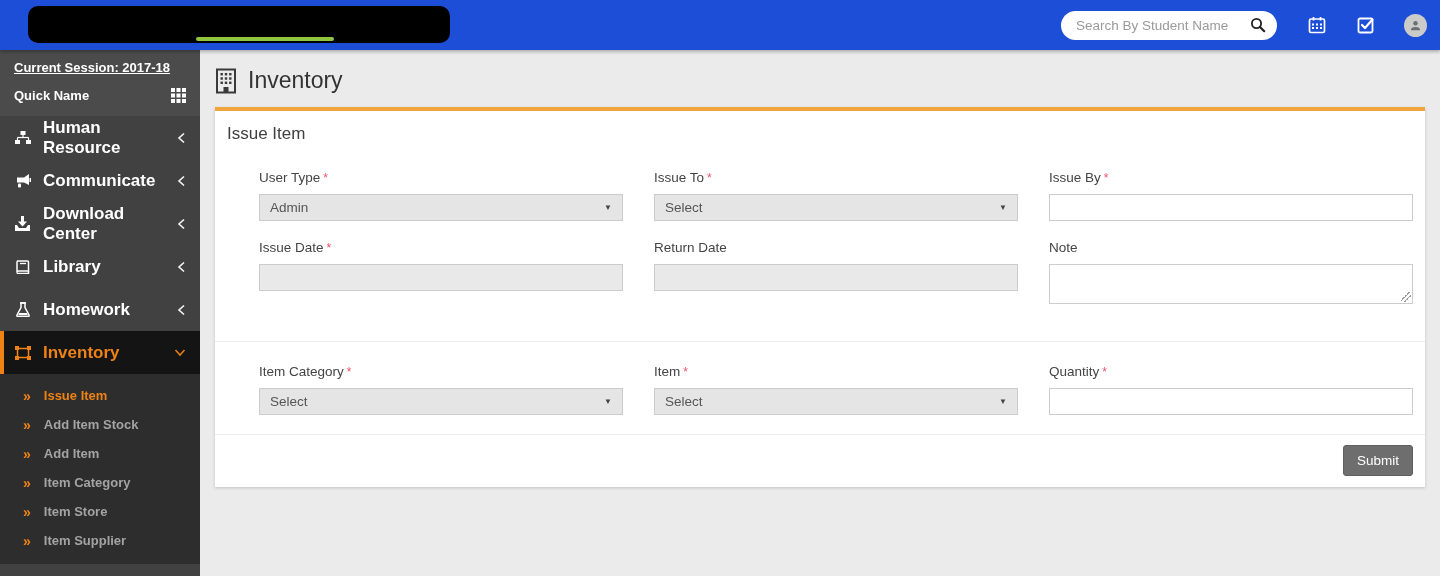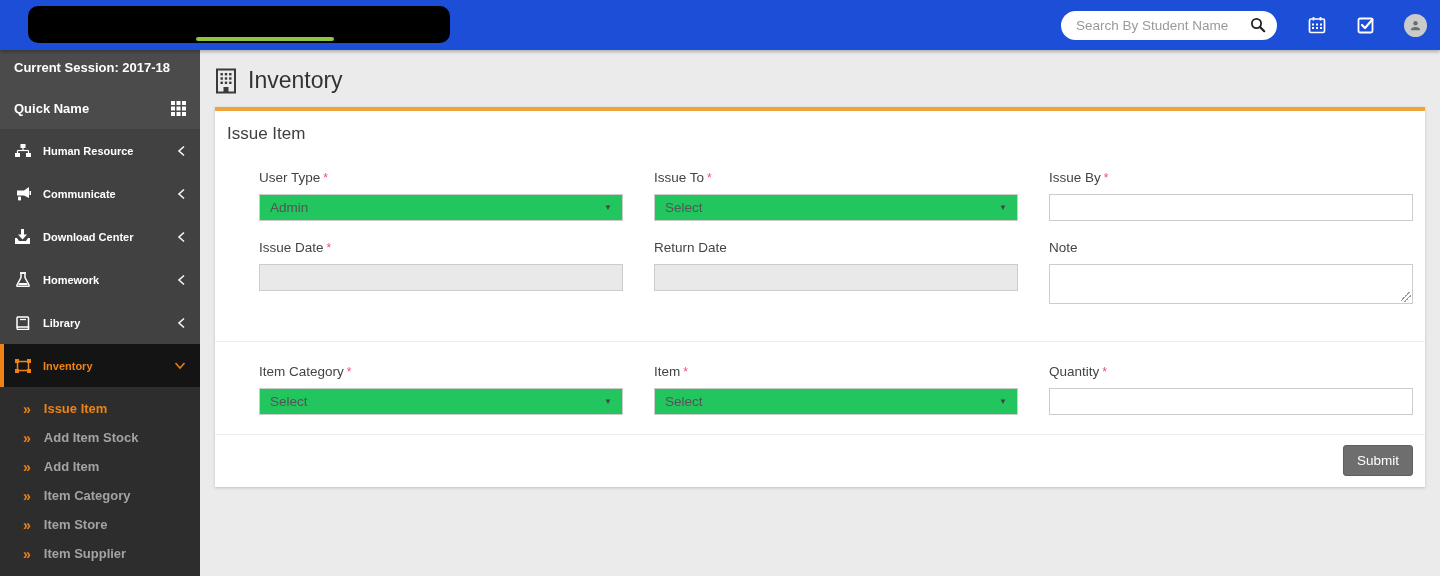--- a/index.html
+++ b/index.html
@@ -12,44 +12,44 @@
   .topbar-right { margin-left:auto; display:flex; align-items:center; padding-right:13px; }
   .searchbox { width:216px; height:29px; background:#fff; border-radius:15px; display:flex; align-items:center; padding:0 11px 0 15px; }
   .searchbox input { border:0; outline:0; flex:1; min-width:0; font-size:13.5px; color:#555; background:transparent; font-family:"Liberation Sans", sans-serif; }
   .searchbox input::placeholder { color:#9a9a9a; }
   .top-icon { margin-left:31px; color:#fff; display:flex; align-items:center; cursor:pointer; }
   .avatar { width:23px; height:23px; border-radius:50%; background:#cbcbc9; margin-left:29px; display:flex; align-items:center; justify-content:center; overflow:hidden; cursor:pointer; }
 
   
   .sidebar { position:absolute; left:0; top:50px; width:200px; height:526px; background:#414141; color:#fff; z-index:4; }
   .session-block { background:#4b4b4b; padding:10px 14px 13px 14px; font-size:13px; font-weight:bold; line-height:1.2; }
-  .session-line1 { margin-bottom:25px; }
+  .session-line1 { margin-bottom:12px;text-decoration:underline; }
   .session-line2 { display:flex; align-items:center; justify-content:space-between; cursor:pointer; }
-  .menu-item { display:flex; align-items:center; height:43px; padding:0 14px; font-size:11px; font-weight:bold; cursor:pointer; color:#fff; }
+  .menu-item { display:flex; align-items:center; height:43px; padding:0 14px; font-size:17px; font-weight:bold; cursor:pointer; color:#fff; }
   .menu-icon { width:17px; margin-right:12px; display:flex; justify-content:center; align-items:center; }
   .menu-label { flex:1; }
   .chev { display:flex; align-items:center; opacity:.95; }
   .menu-item.active { background:#141414; border-left:4px solid #ef8214; padding-left:10px; color:#ef8214; }
   .submenu { background:#2d2d2d; padding:7px 0 9px 0; }
   .submenu-item { display:flex; align-items:center; height:29px; padding-left:23px; font-size:13px; font-weight:bold; color:#a3a3a3; cursor:pointer; }
   .submenu-caret { color:#ef8214; font-size:14px; margin-right:13px; line-height:1; }
   .submenu-caret::before { content:"\00BB"; }
   .submenu-item.active { color:#ef8214; }
 
   
   .main { position:absolute; left:200px; top:50px; width:1240px; height:526px; background:#ebebeb; padding:17px 15px 0 15px; overflow:hidden; }
   .page-title { display:flex; align-items:center; gap:11px; font-size:23px; color:#333; }
   .card { margin-top:13px; background:#fff; border-top:4px solid #f0a43c; box-shadow:0 1px 3px rgba(0,0,0,.18); }
   .card-header { padding:13px 12px 12px 12px; font-size:17px; color:#404040; }
   .form-section { padding:14px 12px 0 12px; }
   .grid3 { display:grid; grid-template-columns:repeat(3,1fr); column-gap:31px;margin-left:32px; }
   .field { display:flex; flex-direction:column; }
   .flabel { font-size:13.5px; color:#444; margin-bottom:9px; }
   .req { color:#f0506e; margin-left:3px; font-size:12px; }
-  .ctl-select { height:27px; border:1px solid #ccc; background:#22c55e; display:flex; align-items:center; justify-content:space-between; padding:0 10px; font-size:13.5px; color:#555; cursor:pointer; }
+  .ctl-select { height:27px; border:1px solid #ccc; background:#e5e5e5; display:flex; align-items:center; justify-content:space-between; padding:0 10px; font-size:13.5px; color:#555; cursor:pointer; }
   .sel-caret { font-size:8px; color:#444; }
   .sel-caret::before { content:"\25BC"; }
   input.ctl-text { width:100%; height:27px; border:1px solid #ccc; padding:0 10px; font-size:13.5px; color:#555; outline:none; background:#fff; font-family:"Liberation Sans", sans-serif; }
   input.ctl-text.disabled { background:#e9e9e9; }
   .ta-wrap { position:relative; }
   textarea.ctl-ta { width:100%; height:40px; border:1px solid #ccc; padding:4px 10px; font-size:13.5px; color:#555; outline:none; resize:none; font-family:"Liberation Sans", sans-serif; display:block; }
   .ta-wrap::after { content:""; position:absolute; right:2px; bottom:2px; width:10px; height:10px; pointer-events:none;
     background:linear-gradient(135deg, transparent 40%, #999 40%, #999 48%, transparent 48%, transparent 62%, #999 62%, #999 70%, transparent 70%); }
   .row-gap { margin-bottom:19px; }
   .section-divider { height:1px; background:#ededed; margin-top:37px; }
@@ -172,43 +172,43 @@
     <span class="menu-label">Download Center</span>
     <span class="chev">
       <svg width="9" height="12" viewBox="0 0 9 12">
           <polyline points="7,1.5 2,6 7,10.5" fill="none" stroke="#fff" stroke-width="1.6"></polyline>
         </svg>
     </span>
   </div>
 
   <div class="menu-item">
     <span class="menu-icon">
+      <svg width="15" height="14" viewBox="0 0 15 14">
+          <path d="M2 1 L12.5 1 Q13.5 1 13.5 2 L13.5 11 L3.5 11 Q2 11 2 12.2 L2 2 Q2 1 3 1 Z" fill="none" stroke="#fff" stroke-width="1.5"></path>
+          <path d="M2 12.2 Q2 13.5 3.5 13.5 L13.5 13.5 L13.5 11" fill="none" stroke="#fff" stroke-width="1.5"></path>
+          <line x1="5" y1="3.5" x2="11" y2="3.5" stroke="#fff" stroke-width="1.3"></line>
+        </svg>
+    </span>
+    <span class="menu-label">Library</span>
+    <span class="chev">
+      <svg width="9" height="12" viewBox="0 0 9 12">
+          <polyline points="7,1.5 2,6 7,10.5" fill="none" stroke="#fff" stroke-width="1.6"></polyline>
+        </svg>
+    </span>
+  </div>
+
+  <div class="menu-item">
+    <span class="menu-icon">
       <svg width="14" height="15" viewBox="0 0 14 15">
           <path d="M5 1 L9 1 L9 5.5 L13 13 Q13.5 14.5 12 14.5 L2 14.5 Q0.5 14.5 1 13 L5 5.5 Z" fill="none" stroke="#fff" stroke-width="1.5"></path>
           <line x1="4" y1="1" x2="10" y2="1" stroke="#fff" stroke-width="1.5"></line>
           <path d="M3.2 11 L10.8 11 L12 13.2 L2 13.2 Z" fill="#fff"></path>
         </svg>
     </span>
     <span class="menu-label">Homework</span>
-    <span class="chev">
-      <svg width="9" height="12" viewBox="0 0 9 12">
-          <polyline points="7,1.5 2,6 7,10.5" fill="none" stroke="#fff" stroke-width="1.6"></polyline>
-        </svg>
-    </span>
-  </div>
-
-  <div class="menu-item">
-    <span class="menu-icon">
-      <svg width="15" height="14" viewBox="0 0 15 14">
-          <path d="M2 1 L12.5 1 Q13.5 1 13.5 2 L13.5 11 L3.5 11 Q2 11 2 12.2 L2 2 Q2 1 3 1 Z" fill="none" stroke="#fff" stroke-width="1.5"></path>
-          <path d="M2 12.2 Q2 13.5 3.5 13.5 L13.5 13.5 L13.5 11" fill="none" stroke="#fff" stroke-width="1.5"></path>
-          <line x1="5" y1="3.5" x2="11" y2="3.5" stroke="#fff" stroke-width="1.3"></line>
-        </svg>
-    </span>
-    <span class="menu-label">Library</span>
     <span class="chev">
       <svg width="9" height="12" viewBox="0 0 9 12">
           <polyline points="7,1.5 2,6 7,10.5" fill="none" stroke="#fff" stroke-width="1.6"></polyline>
         </svg>
     </span>
   </div>
 
   <div class="menu-item active">
     <span class="menu-icon">
       <svg width="16" height="14" viewBox="0 0 16 14">

